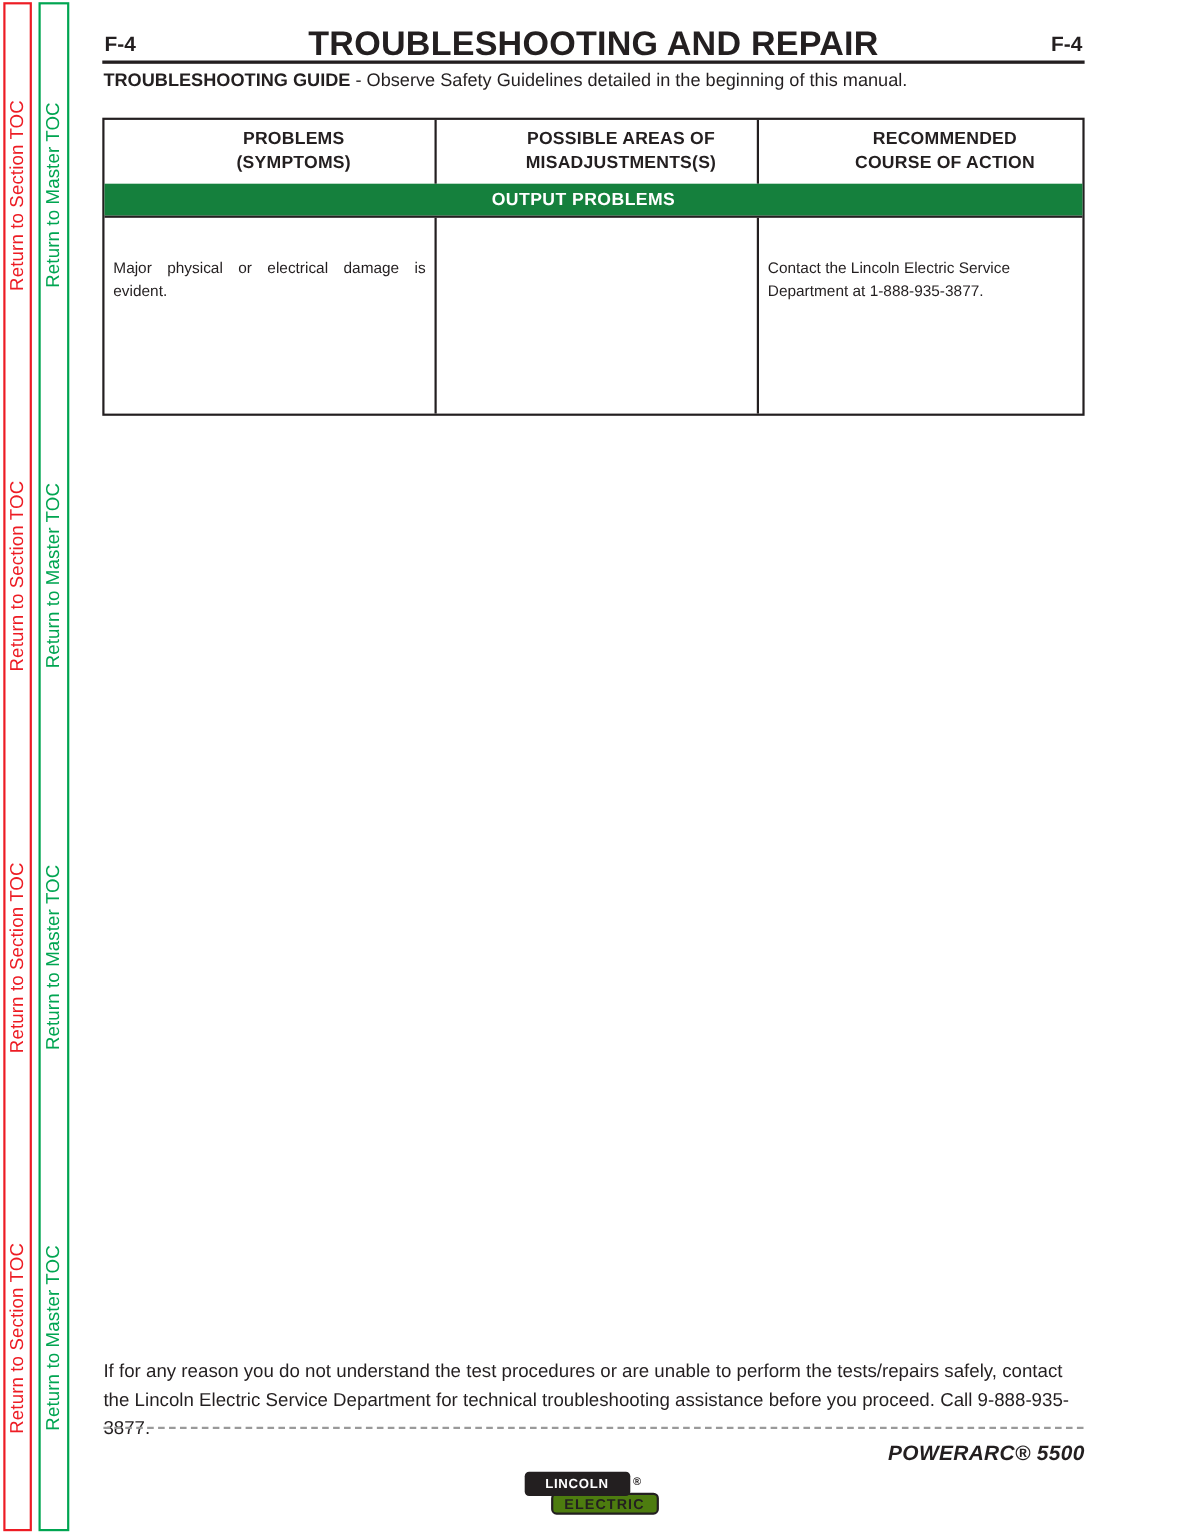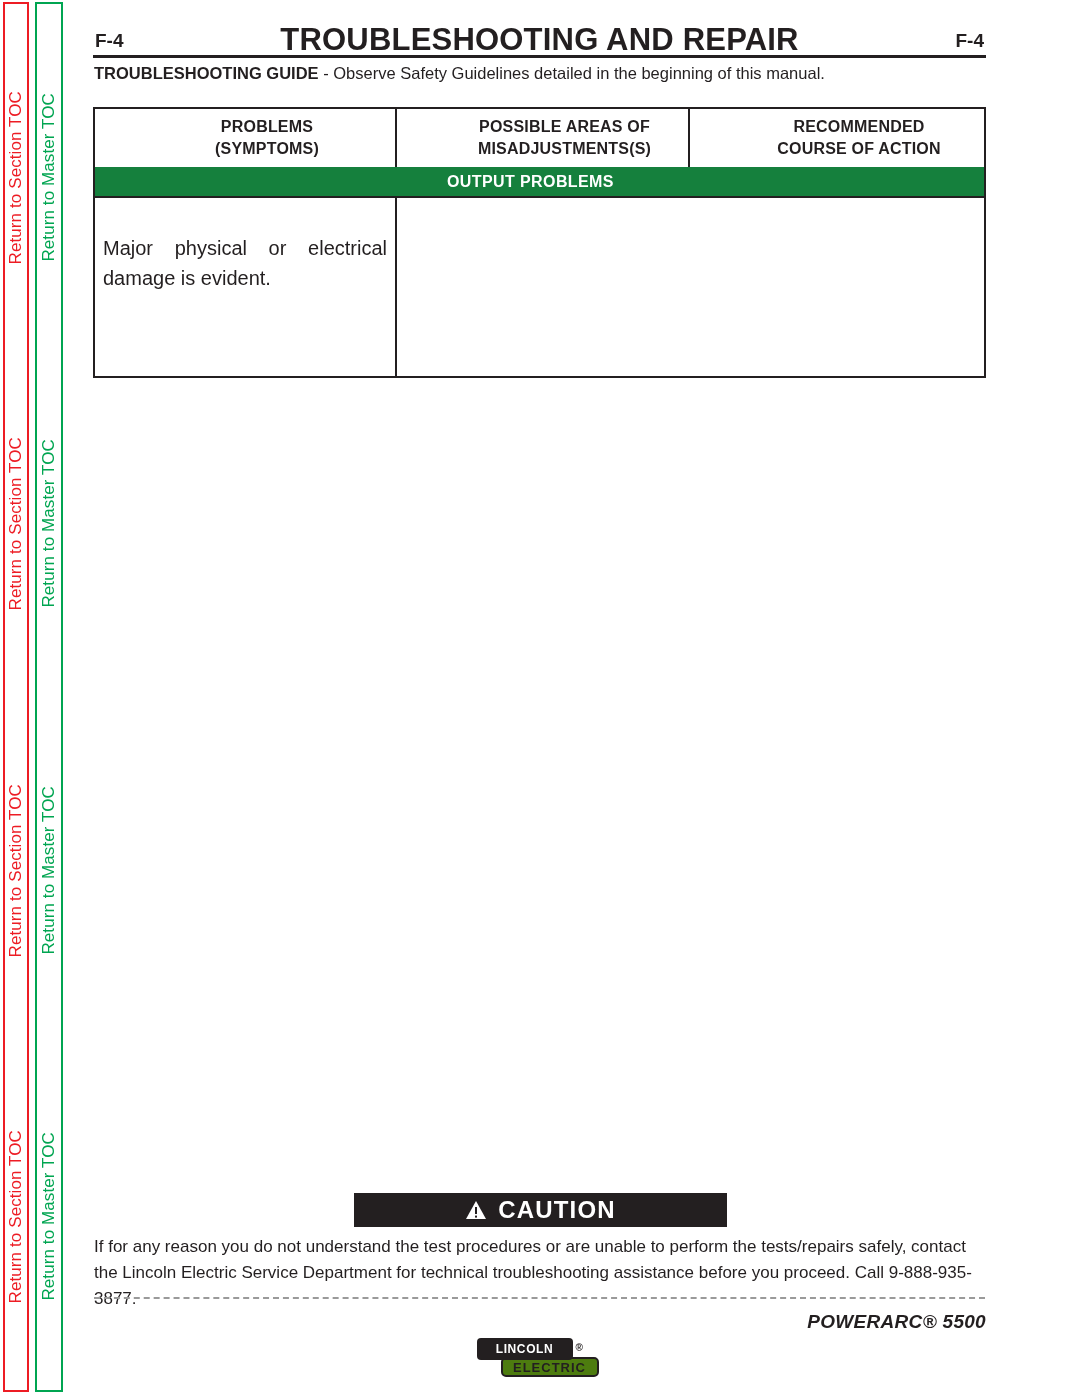--- a/index.html
+++ b/index.html
@@ -158,21 +158,21 @@
 
   .tbl-body {
     display: flex;
     height: 178px;
     border-top: 2px solid #231f20;
   }
   .tbl-body .cell {
     border-right: 2px solid #231f20;
     box-sizing: border-box;
     padding: 35px 8px 0 8px;
-    font-size: 20px;
+    font-size: 14px;
     line-height: 1.5;
   }
   .tbl-body .cell:last-child { border-right: none; }
   .cell-justify { text-align: justify; }
 
   
   .caution-banner {
     position: absolute;
     left: 261px;
     top: 1193px;
@@ -323,33 +323,24 @@
         <span>RECOMMENDED</span>
         <span>COURSE OF ACTION</span>
       </div>
     </div>
 
     <div class="band">OUTPUT  PROBLEMS</div>
 
     <div class="tbl-body">
       <div class="cell col1 cell-justify">Major physical or electrical damage is evident.</div>
       <div class="cell col2"></div>
+      <div class="cell col3">Contact the Lincoln Electric Service Department at 1-888-935-3877.</div>
     </div>
   </div>
 
-  <div class="caution-banner">
-    <span style="display:inline-flex;">
-      <svg width="22" height="20" viewBox="0 0 22 20" aria-hidden="true">
-        <polygon points="11,1 21,19 1,19" fill="#ffffff"></polygon>
-        <rect x="10" y="7" width="2" height="7" fill="#231f20"></rect>
-        <rect x="10" y="15.6" width="2" height="2" fill="#231f20"></rect>
-      </svg>
-    </span>
-    <span class="caution-text">CAUTION</span>
-  </div>
 
   <div class="caution-body">If for any reason you do not understand the test procedures or are unable to perform the tests/repairs safely, contact the Lincoln Electric Service Department for technical troubleshooting assistance before you proceed. Call 9-888-935-3877.</div>
 
   <div class="footer-dots"></div>
   <div class="footer-model">POWERARC® 5500</div>
 
   <div class="lincoln-logo">
     <div class="logo-wrap">
       <div class="logo-electric">ELECTRIC</div>
       <div class="logo-lincoln">LINCOLN</div>

